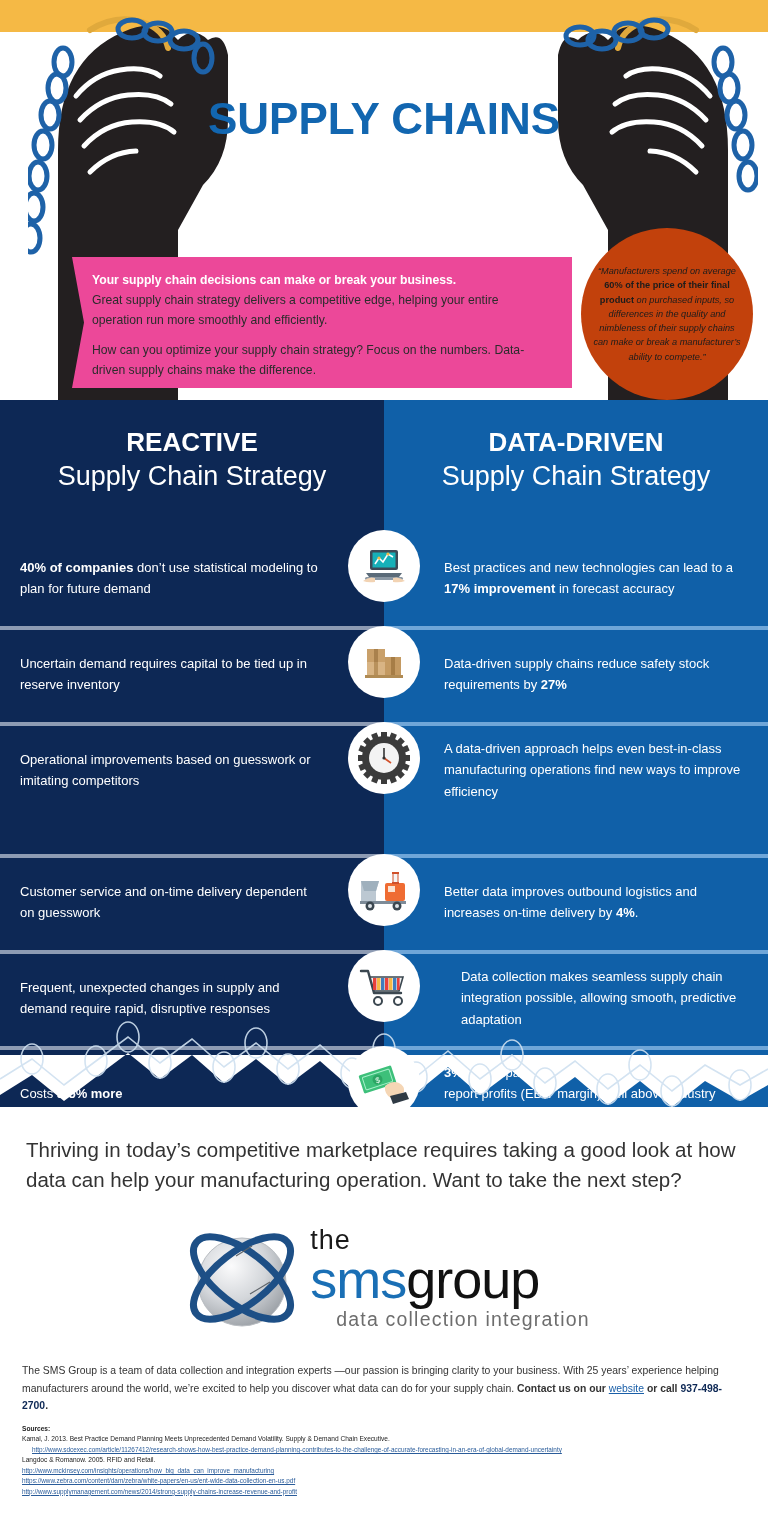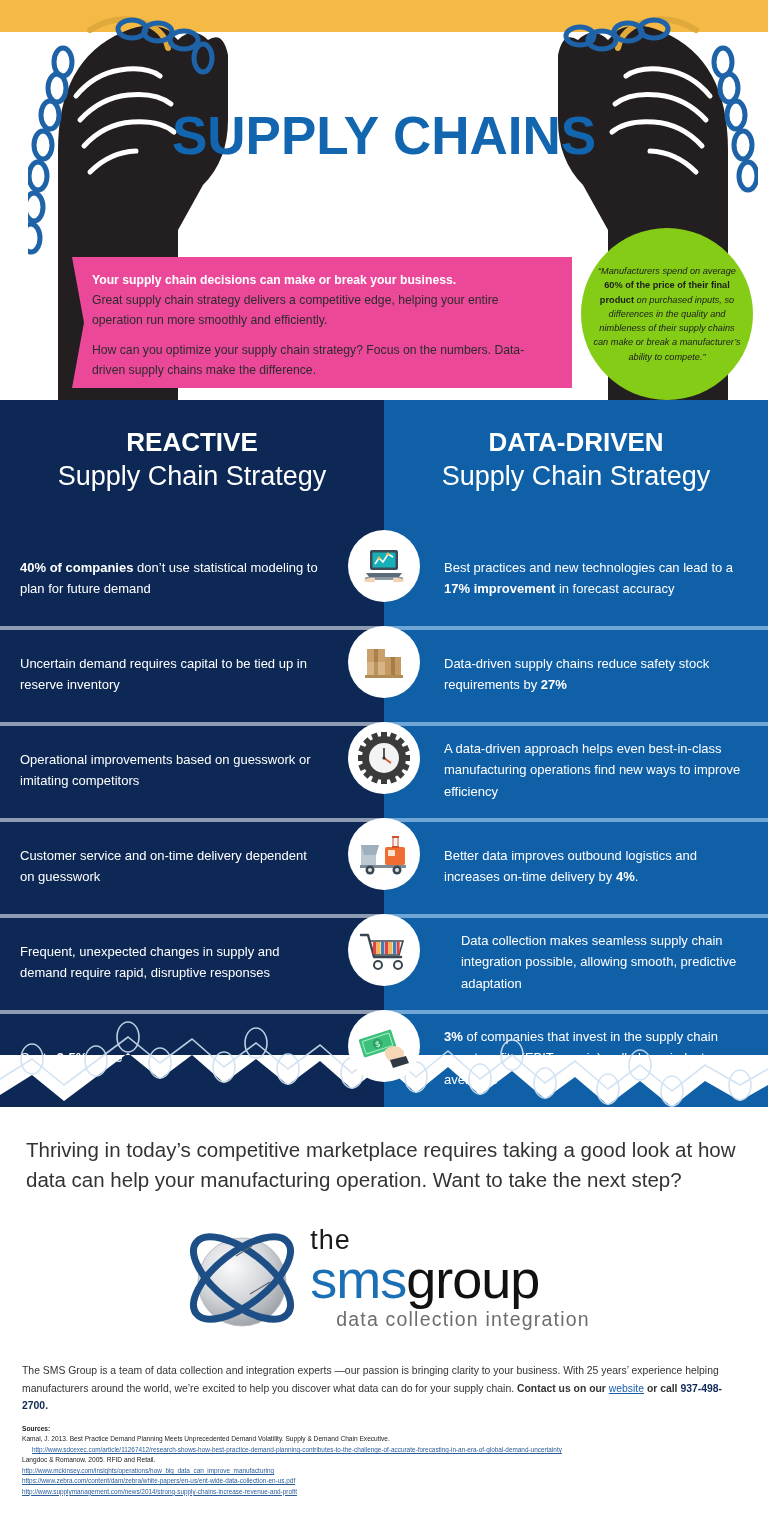--- a/index.html
+++ b/index.html
@@ -17,40 +17,40 @@
   .yellow-band { position:absolute; left:0; top:0; width:768px; height:32px; background:#f5b945; }
   .fist { position:absolute; top:0; }
   .fist svg { display:block; }
 
   .title-wrap { position:absolute; left:0; top:86px; width:768px; text-align:center; }
   .title-1 {
     font-size:42px; font-weight:bold; color:#14285a; letter-spacing:-0.5px;
     line-height:1.0; display:block;
   }
   .title-2 {
-    font-size:53px; font-weight:bold; color:#1266b0; letter-spacing:0px;
-    line-height:1.15; display:block; margin-top:20px;
+    font-size:44px; font-weight:bold; color:#1266b0; letter-spacing:0px;
+    line-height:1.15; display:block; margin-top:8px;
   }
 
   
   .intro {
     position:absolute; left:72px; top:257px; width:500px; height:131px;
     background:#ec4899;
     padding:14px 20px 10px 20px;
     clip-path: polygon(0 0, 100% 0, 100% 100%, 0 100%, 12px 50%);
   }
   .intro p { color:#2c2c2c; font-size:12.2px; line-height:1.62; }
   .intro p.lead { color:#ffffff; font-weight:bold; }
   .intro p.gap { margin-top:11px; }
 
   
   .quote-circle {
     position:absolute; right:15px; top:228px;
     width:172px; height:172px; border-radius:50%;
-    background:#84cc16;
+    background:#c2410c;
     display:flex; flex-direction:column; align-items:flex-start; justify-content:center;
     text-align:center; padding:8px 10px;
   }
   .quote-txt { font-size:9.2px; line-height:1.55; color:#1c1c1c; font-style:italic; }
   .quote-txt b { font-style:normal; font-weight:bold; }
   .quote-src { font-size:8px; line-height:1.4; color:#1c1c1c; font-weight:bold; margin-top:5px; }
 
   
   .panels { position:relative; width:768px; height:707px; }
   .col-left { position:absolute; left:0; top:0; width:384px; height:707px; background:#0d2855; }
@@ -276,21 +276,21 @@
               <circle cx="26" cy="26" r="15" fill="#f3f3f3"></circle>
               <line x1="26" y1="26" x2="26" y2="16" stroke="#333" stroke-width="1.6"></line>
               <line x1="26" y1="26" x2="33" y2="31" stroke="#d2502a" stroke-width="1.6"></line>
               <circle cx="26" cy="26" r="1.6" fill="#333"></circle>
             </svg>
           </div>
           <div class="cell cell-r">
             <p><span>A data-driven approach helps even best-in-class manufacturing operations find new ways to improve efficiency</span></p>
           </div>
         </div>
-        <div class="rowdiv" style="min-height: 96px;">
+        <div class="rowdiv" style="min-height: 96px; margin-top: 36px;">
           <div class="sep-l"></div>
           <div class="sep-r"></div>
           <div class="cell cell-l">
             <p><span>Customer service and on-time delivery dependent on guesswork</span></p>
           </div>
           <div class="icon-badge">
             <svg width="54" height="46" viewBox="0 0 54 46">
               <path d="M4 14 L22 14 L19 24 L19 34 L4 34 Z" fill="#bcc8d2"></path>
               <path d="M4 14 L22 14 L19 24 L7 24 Z" fill="#9fb0bd"></path>
               <rect x="28" y="16" width="20" height="18" rx="2" fill="#ef6c33"></rect>

